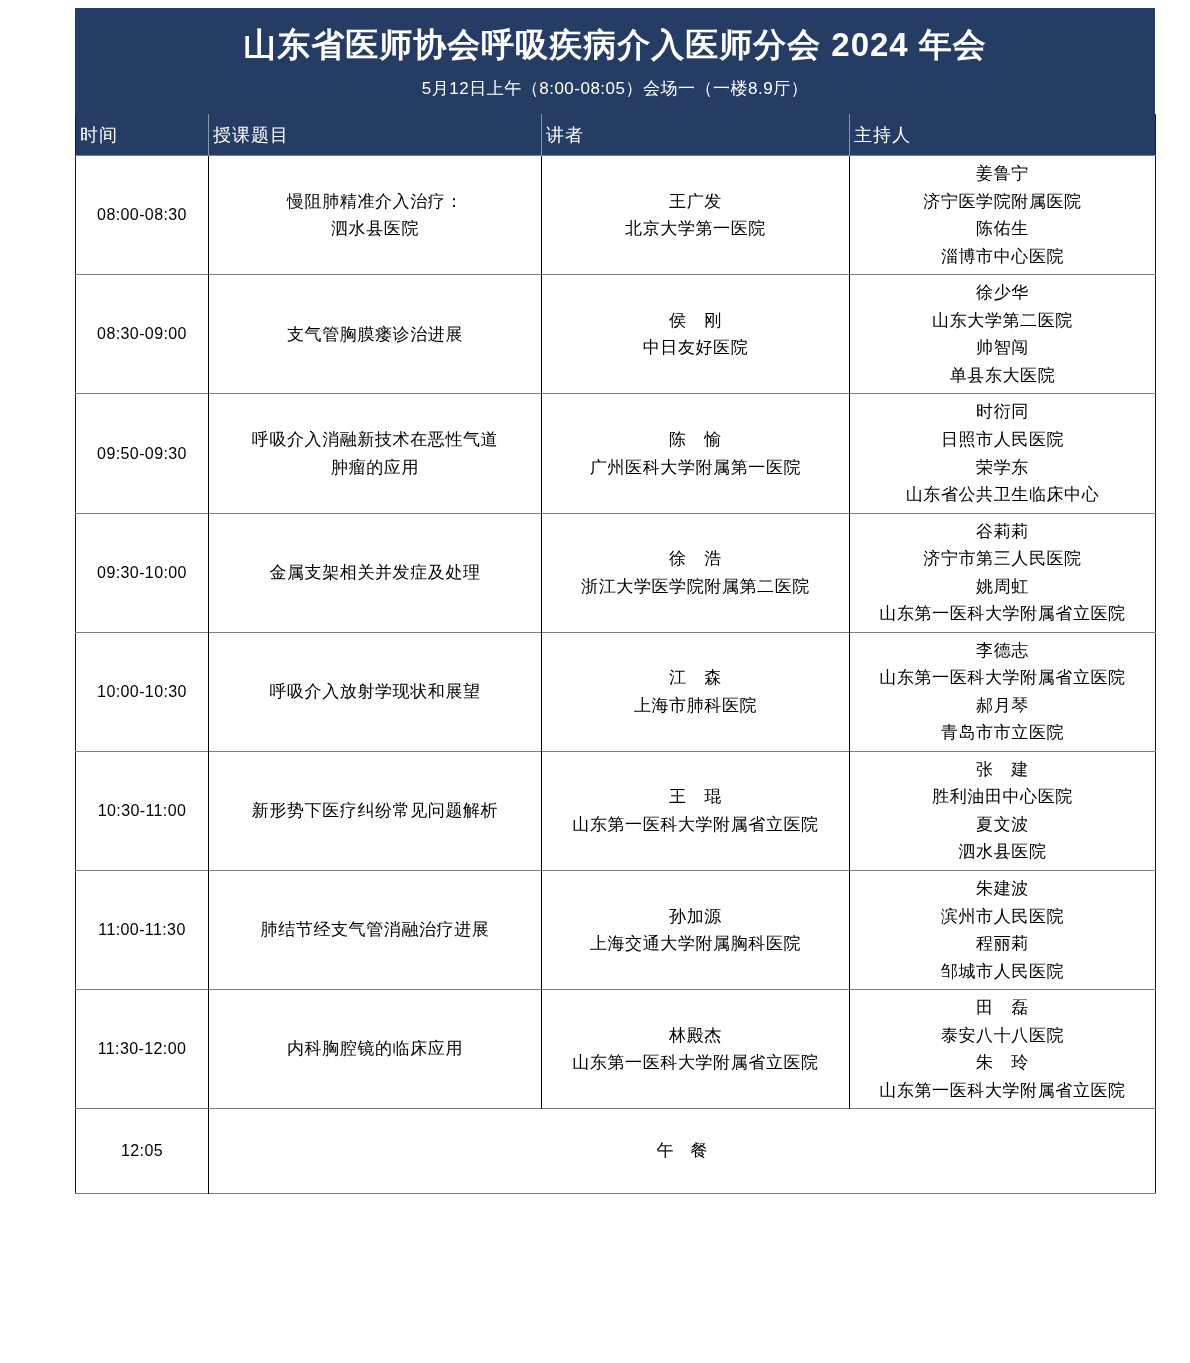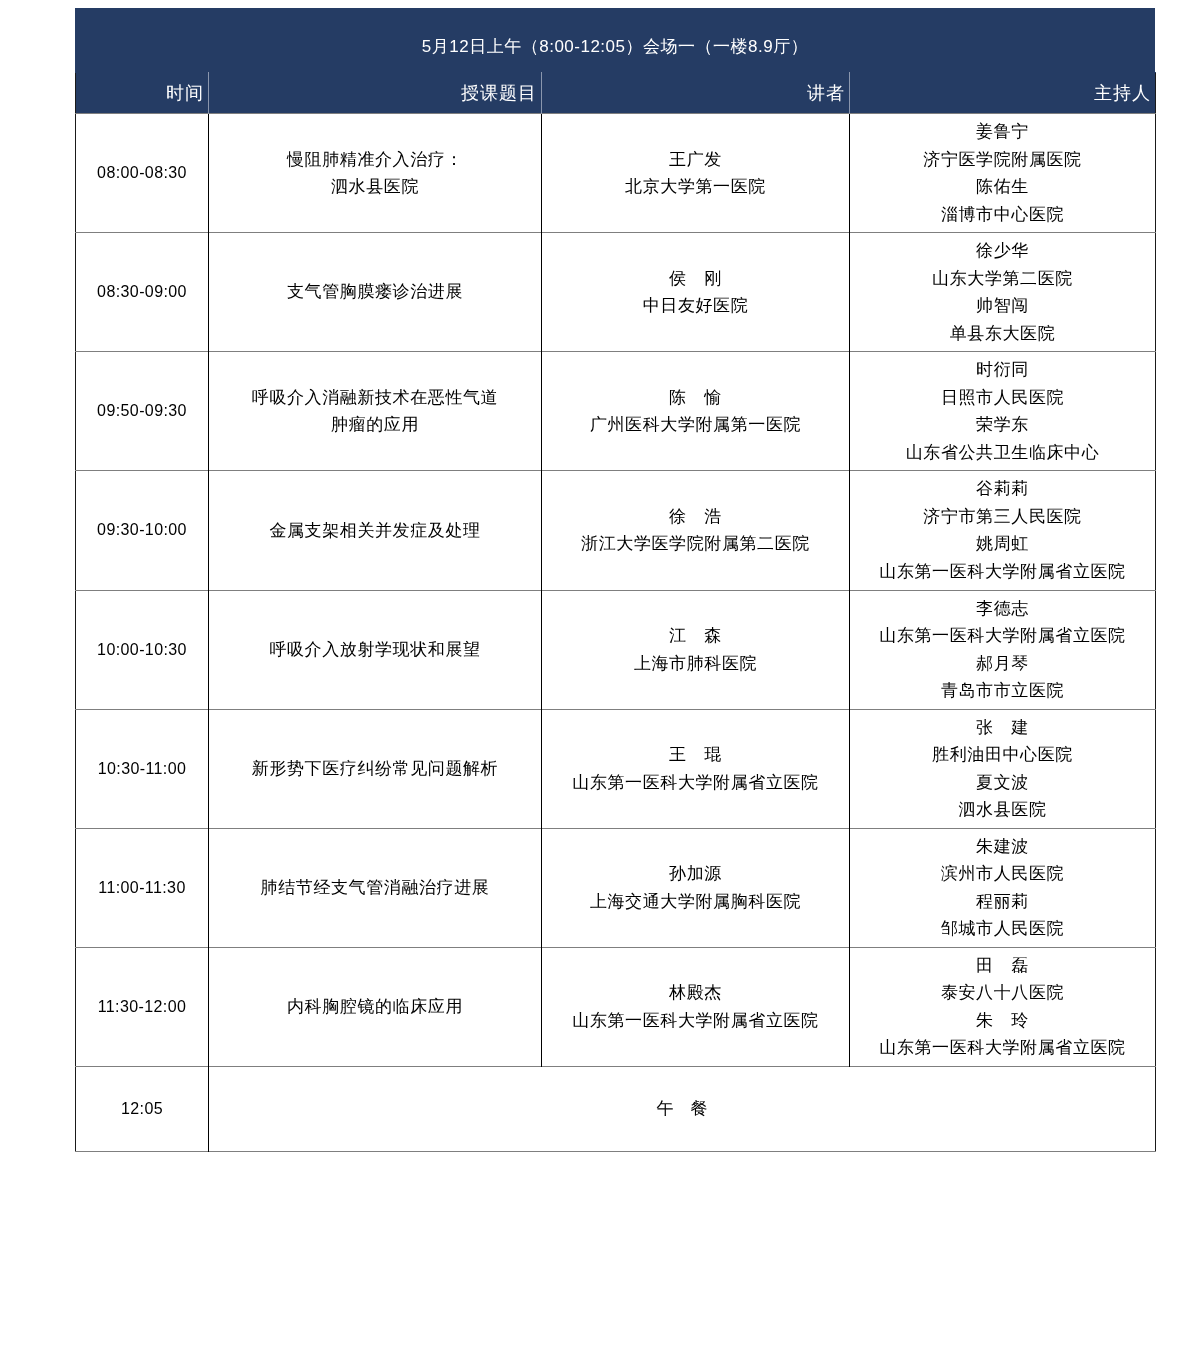--- a/index.html
+++ b/index.html
@@ -61,21 +61,21 @@
   table.schedule col.c-spk   { width: 308px; }
   table.schedule col.c-chair { width: 306px; }
 
   thead th {
     background: #253C64;
     color: #ffffff;
     font-size: 18px;
     font-weight: normal;
     height: 41px;
     padding: 2px 4px;
-    text-align: right;
+    text-align: left;
     vertical-align: middle;
     border-right: 1px solid #8a96ad;
     border-top: 1px solid #253C64;
     letter-spacing: 1px;
   }
   thead th:last-child { border-right: none; }
 
   tbody td {
     border-top: 1.5px solid #7f7f7f;
     border-right: 1px solid #000000;
@@ -101,21 +101,22 @@
   .stack-line { display: block; white-space: nowrap; }
   .nm { letter-spacing: 0.6px; }
 </style>
 </head>
 <body>
 
 <div class="page">
   <div class="sheet">
 
     <div class="banner">
-      <div class="banner-subtitle">5月12日上午（8:00-12:05）会场一（一楼8.9厅）</div>
+      <div class="banner-title">山东省医师协会呼吸疾病介入医师分会 2024 年会</div>
+      <div class="banner-subtitle">5月12日上午（8:00-08:05）会场一（一楼8.9厅）</div>
     </div>
 
     <table class="schedule">
       <colgroup>
         <col class="c-time">
           <col class="c-topic">
           <col class="c-spk">
           <col class="c-chair">
       </colgroup>
       <thead>

